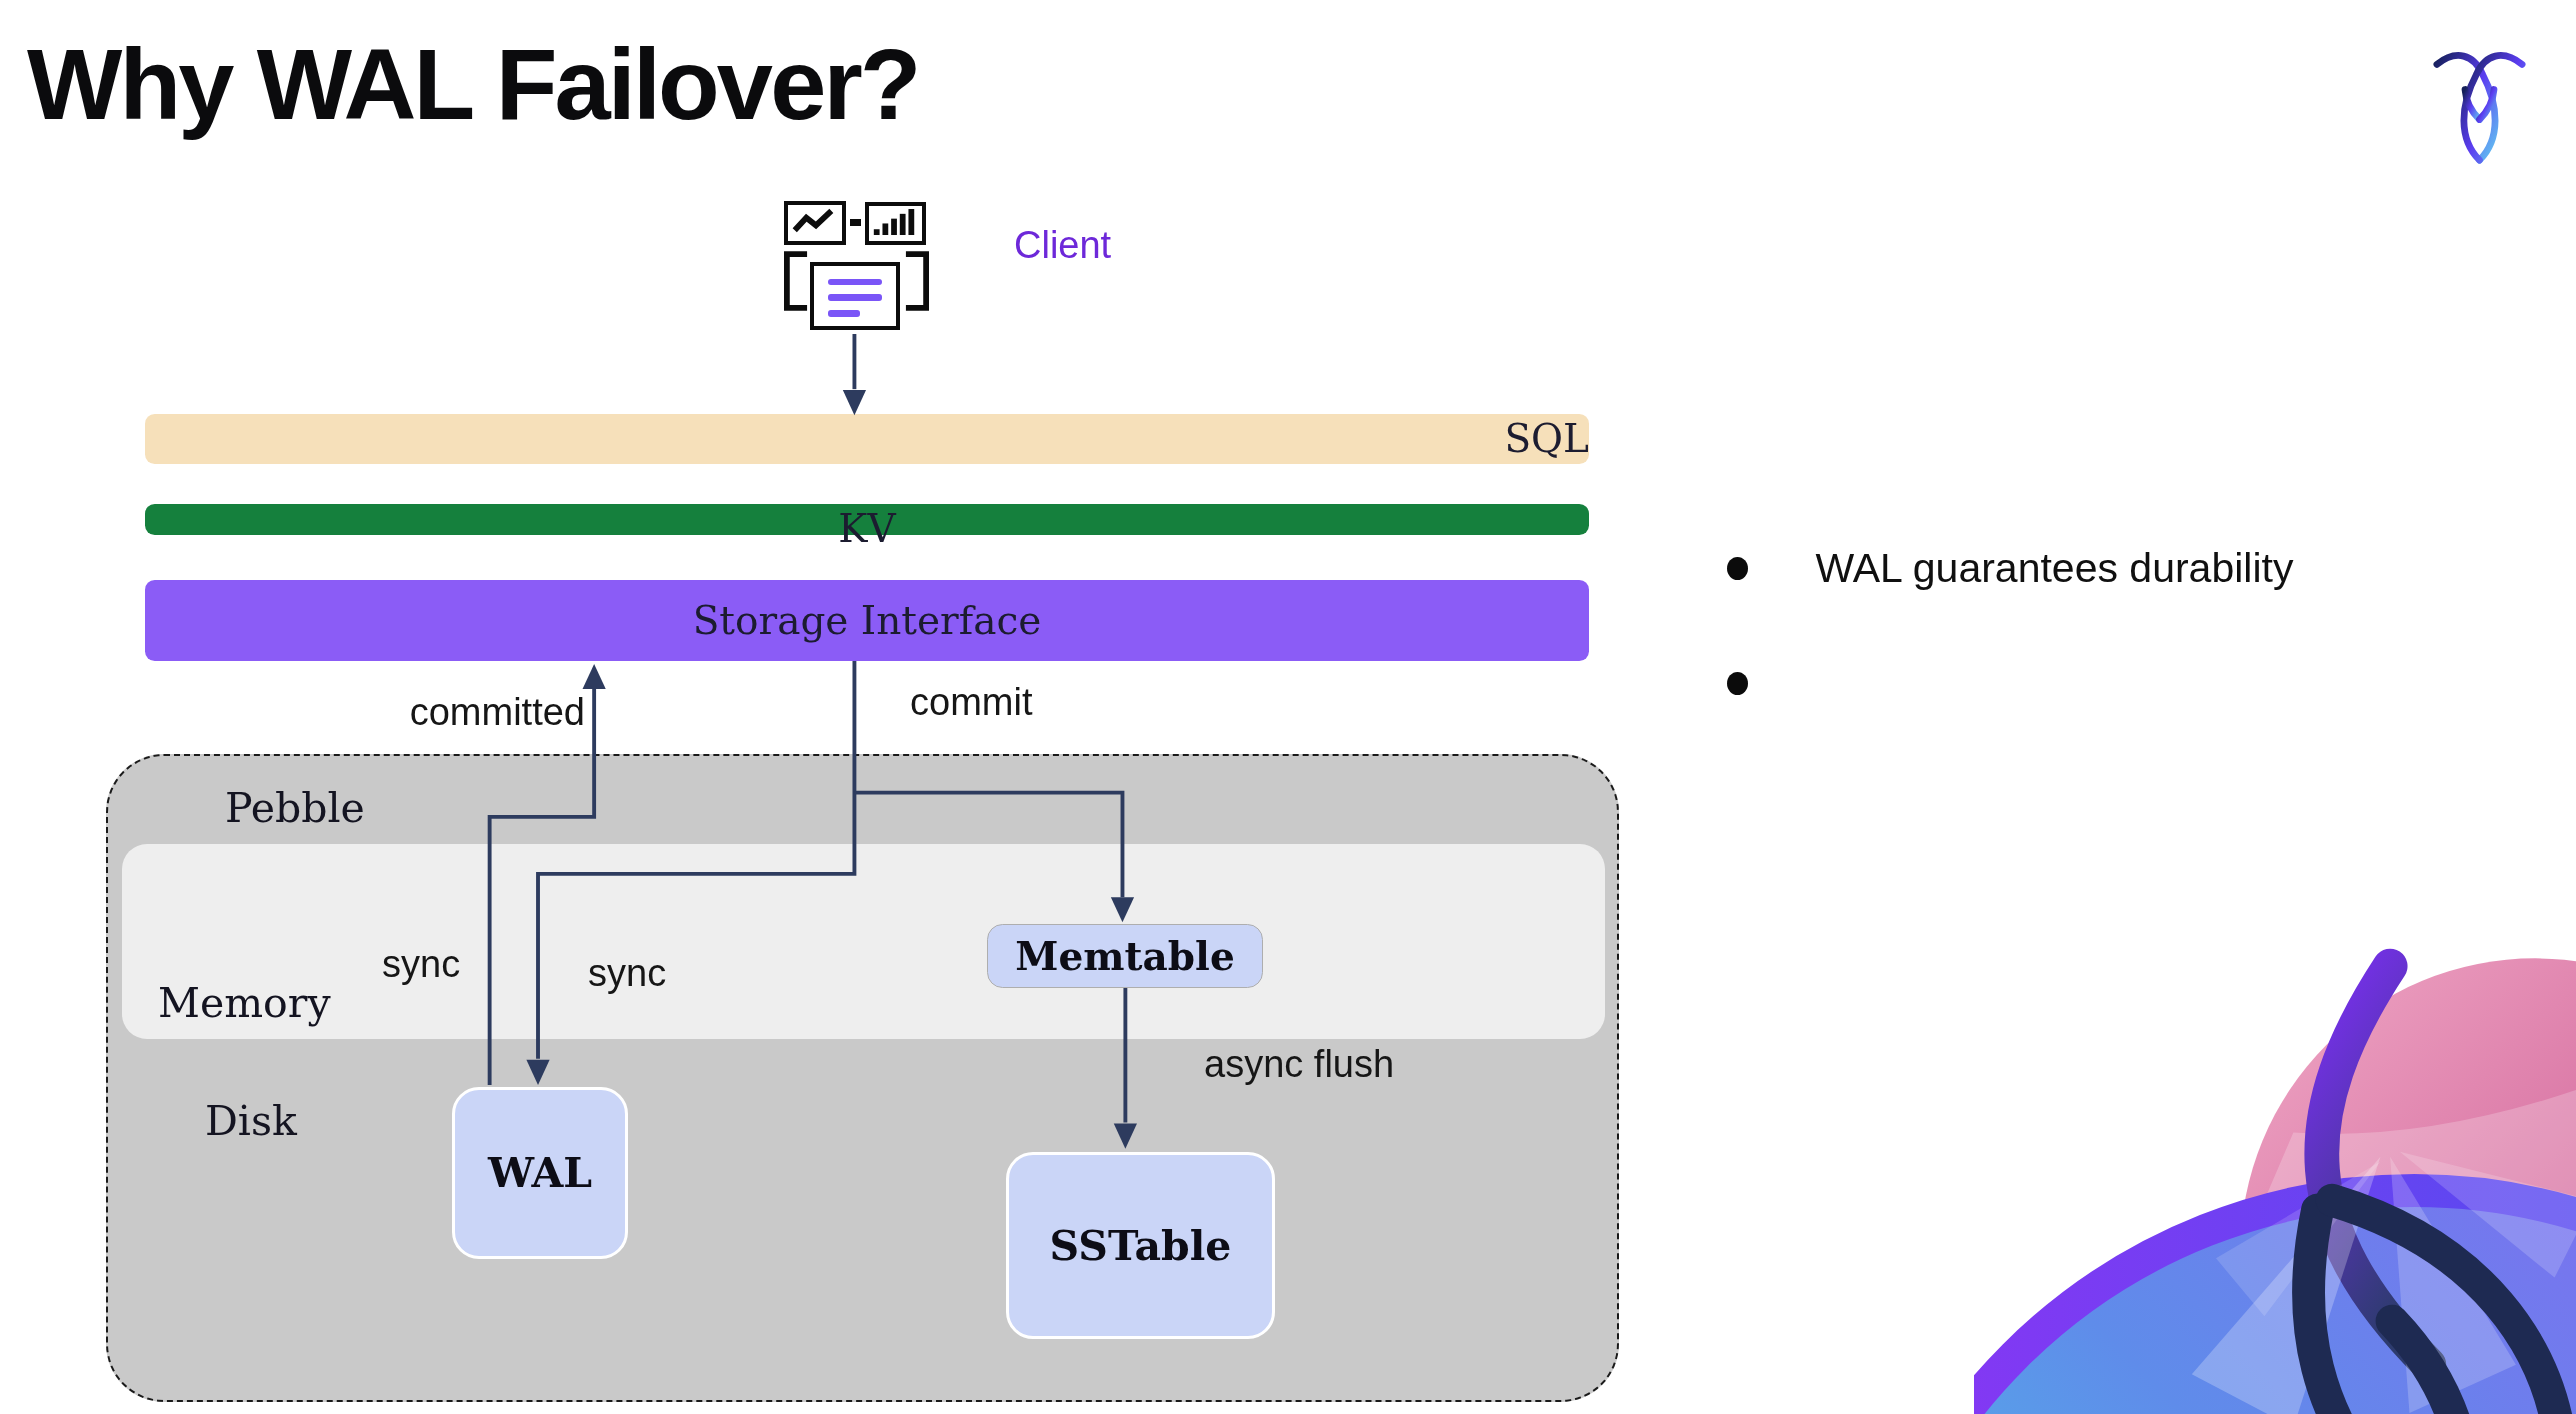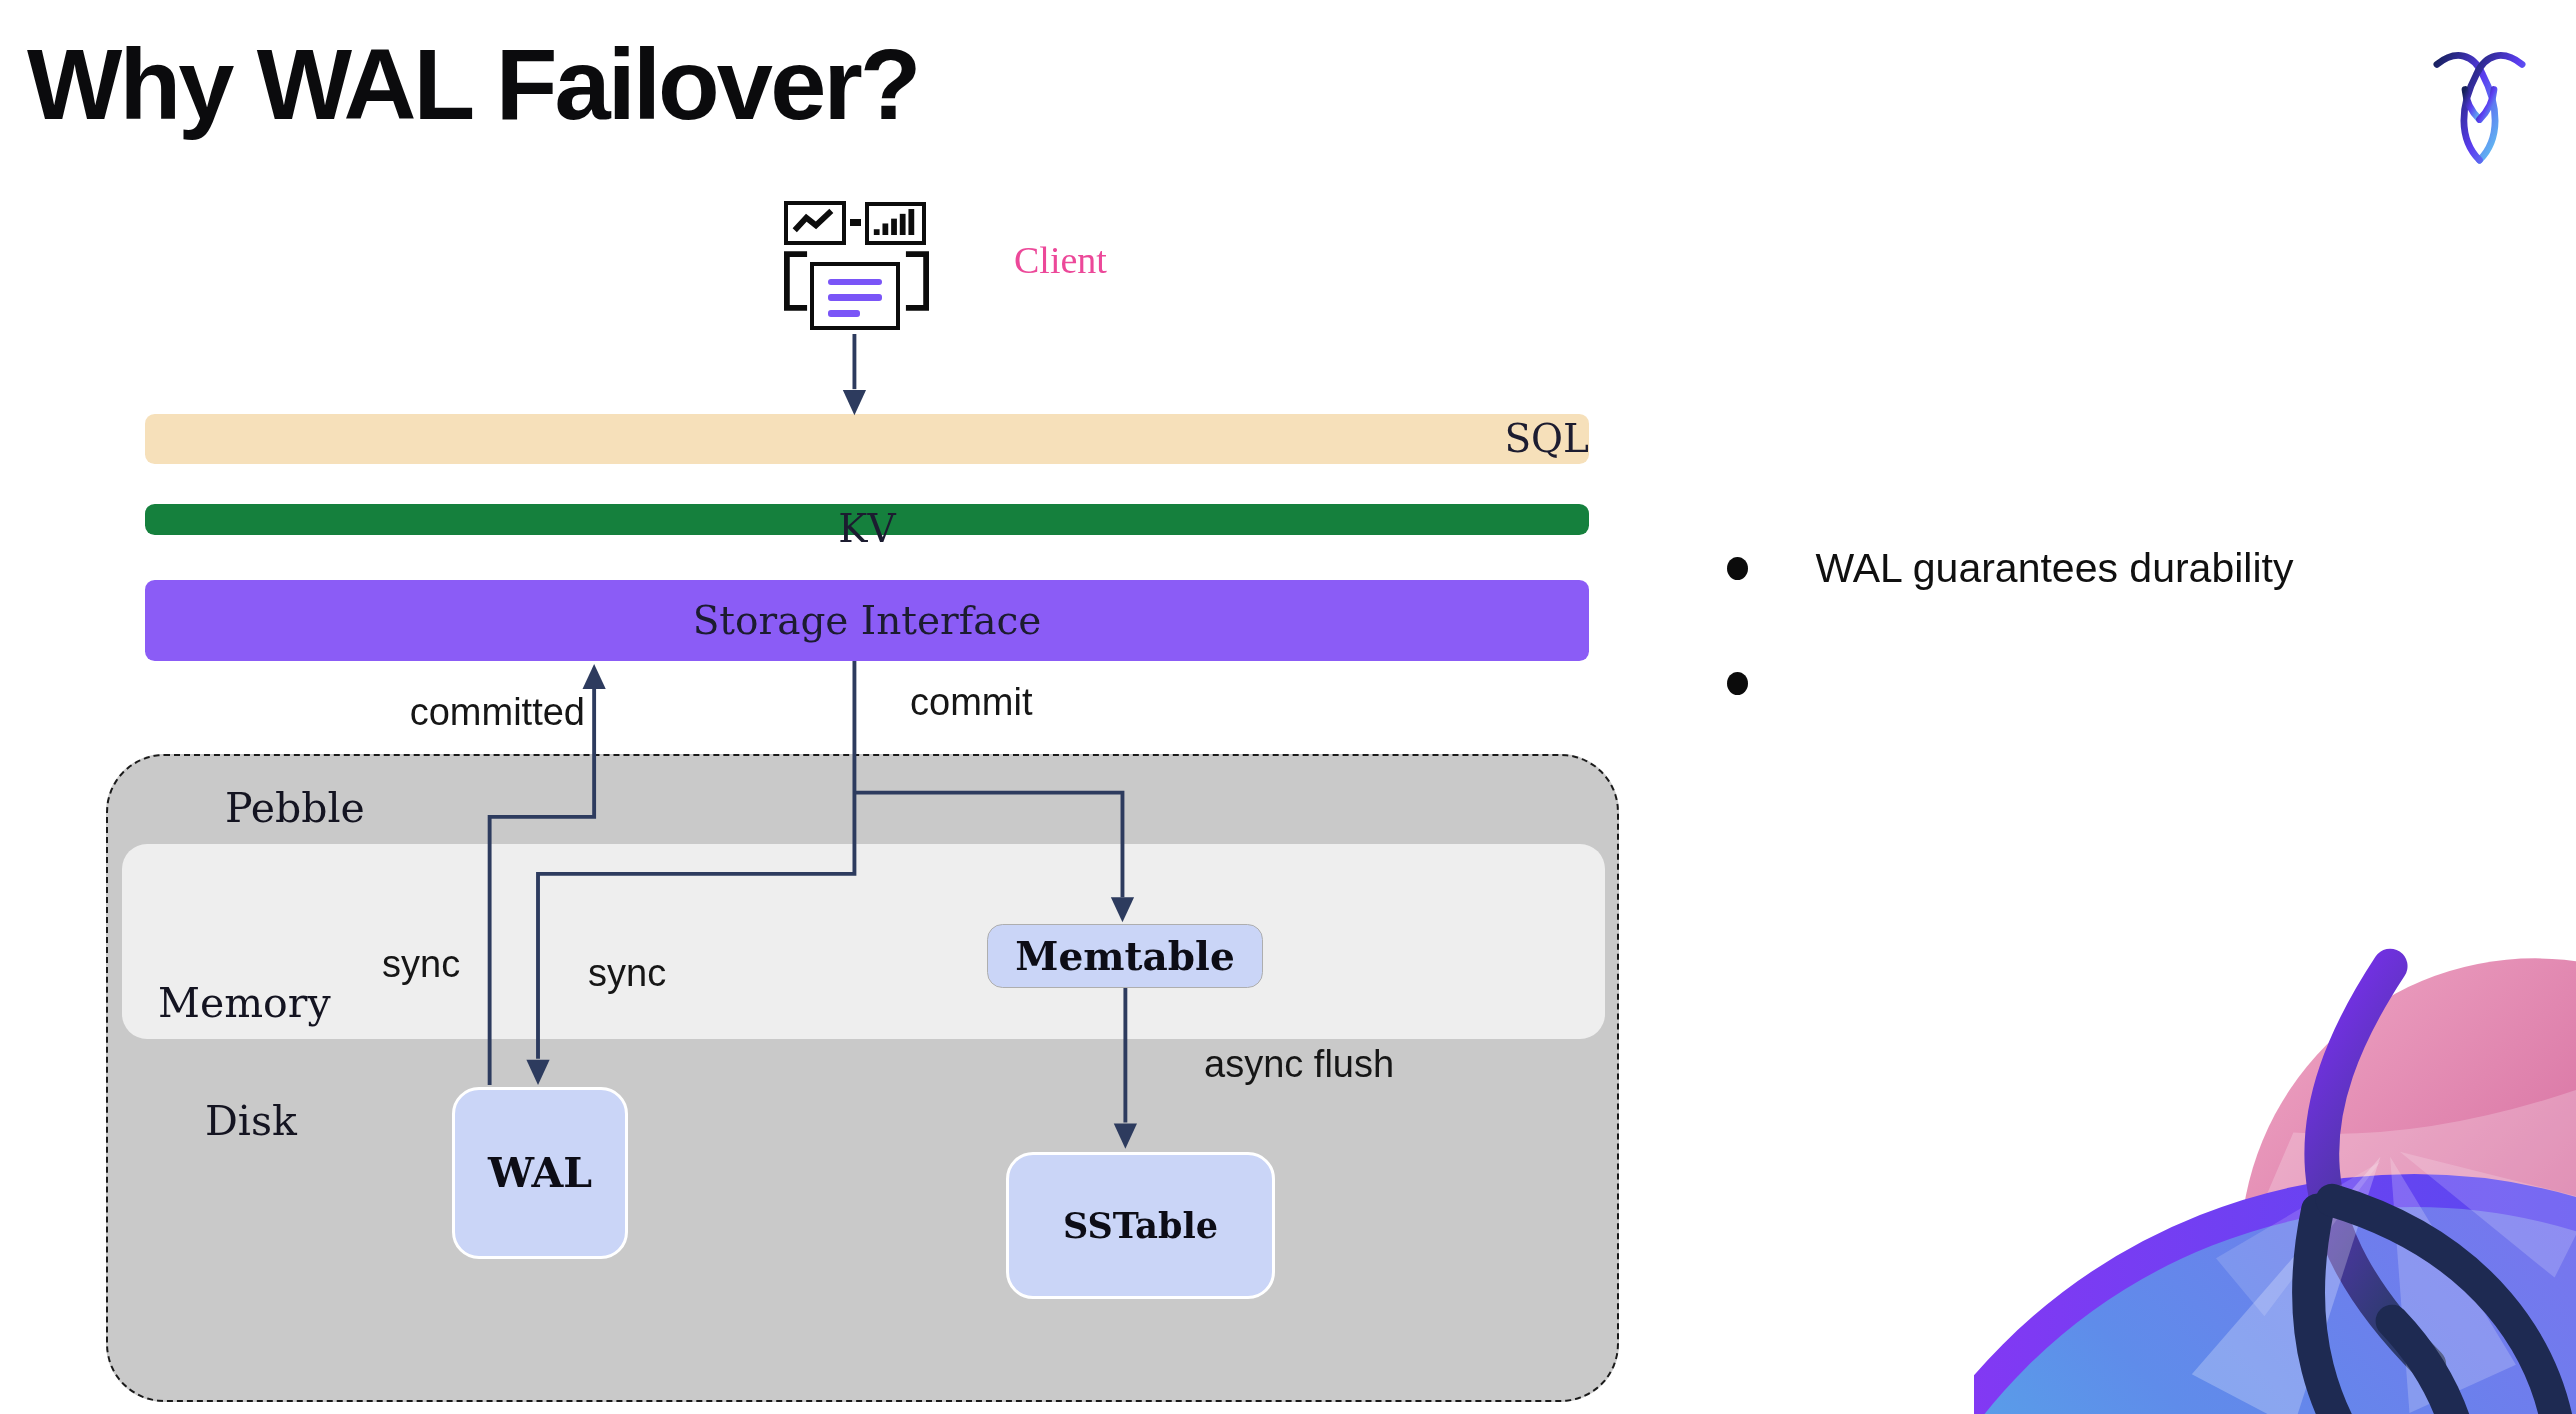--- a/index.html
+++ b/index.html
@@ -16,21 +16,21 @@
   
   .client { position:absolute; left:784px; top:201px; width:145px; height:132px; }
   .monitor1 { position:absolute; left:0; top:0; width:62px; height:44px; border:4.8px solid #0c0c0c; background:#fff; }
   .monitor2 { position:absolute; left:81px; top:1px; width:61px; height:43px; border:4.8px solid #0c0c0c; background:#fff; }
   .mon-dash { position:absolute; left:66px; top:18.4px; width:10.6px; height:6.8px; background:#0c0c0c; }
   .bracket { position:absolute; top:50px; width:25px; height:60px; }
   .bracket.l { left:0; }
   .bracket.r { left:120px; }
   .doc { position:absolute; left:26px; top:61px; width:90px; height:68px; border:4.8px solid #0c0c0c; background:#fff; }
   .doc-line { position:absolute; left:13.5px; height:6.8px; border-radius:2.9px; background:#7a55f7; }
-  .client-label { position:absolute; left:1014px; top:238px; font-size:38px; color:#ec4899;font-family:Liberation Serif, serif; }
+  .client-label { position:absolute; left:1014px; top:224px; font-size:38px; color:#6d28d9; }
 
   
   .bar { position:absolute; left:145px; width:1444px; border-radius:9.7px;
          font-family:"DejaVu Serif", serif; color:#1c1c30; text-align:center; }
   .bar-sql     { top:414px; height:50px; line-height:50px; font-size:39px; background:#f6e0ba;text-align:right; }
   .bar-kv      { top:504px; height:31px; line-height:49px; font-size:39px; background:#15803d; }
   .bar-storage { top:580px; height:81px; line-height:81px; font-size:39px; background:#8b5cf6; }
 
   
   .pebble { position:absolute; left:106px; top:754px; width:1513px; height:648px;
@@ -43,21 +43,21 @@
   .lbl-disk   { left:205px; top:1097px; }
 
   
   .node { position:absolute; display:flex; align-items:center; justify-content:center;
           font-family:"DejaVu Serif", serif; font-weight:bold; color:#0d0d16;
           background:#cad5f7; }
   .memtable { left:987px; top:924px; width:276px; height:64px; font-size:39px;
               border:1.9px solid #aeaeae; border-radius:15.5px; }
   .wal { left:452px; top:1087px; width:176px; height:172px; font-size:41px;
          border:3.9px solid #ffffff; border-radius:27px; }
-  .sstable { left:1006px; top:1152px; width:269px; height:147px; font-size:35px;
+  .sstable { left:1006px; top:1152px; width:269px; height:187px; font-size:41px;
              border:3.9px solid #ffffff; border-radius:27px; }
 
   
   .edge-label { position:absolute; font-size:38px; color:#161616; }
   .lbl-committed { left:348px; top:691px; width:237px; text-align:right; }
   .lbl-commit { left:910px; top:681px; }
   .lbl-sync1 { left:382px; top:943px; }
   .lbl-sync2 { left:588px; top:952px; }
   .lbl-async { left:1204px; top:1043px; }
 

